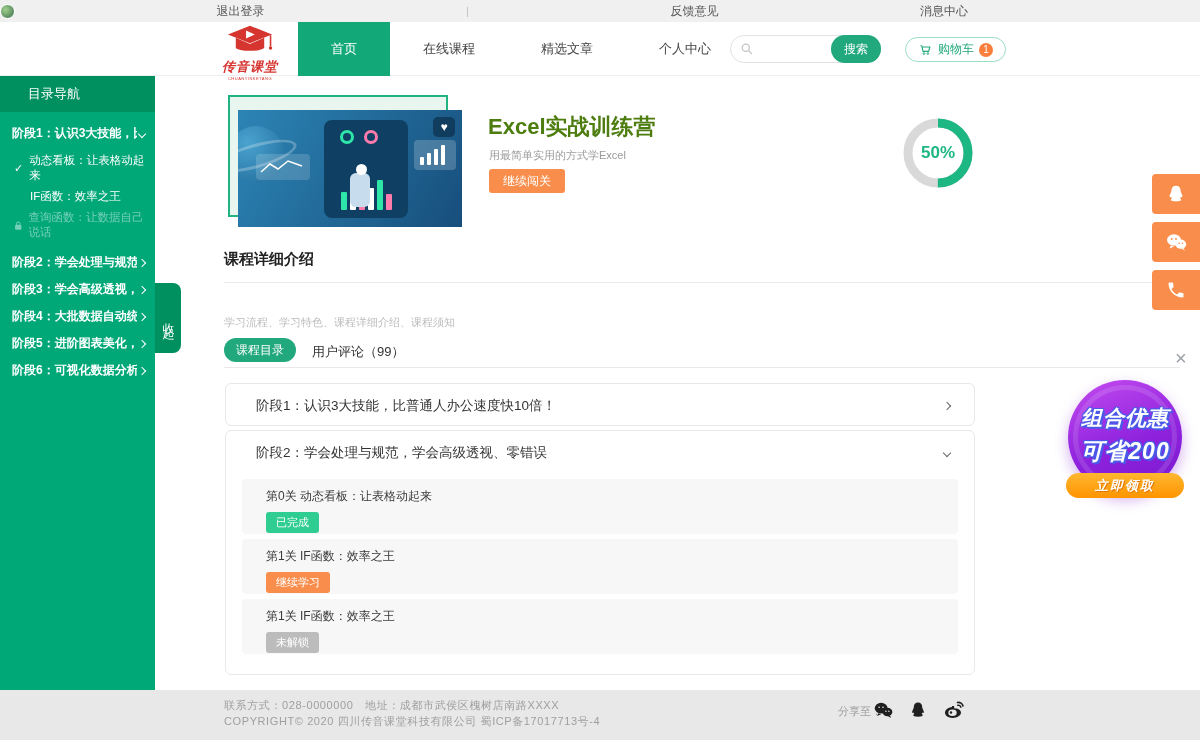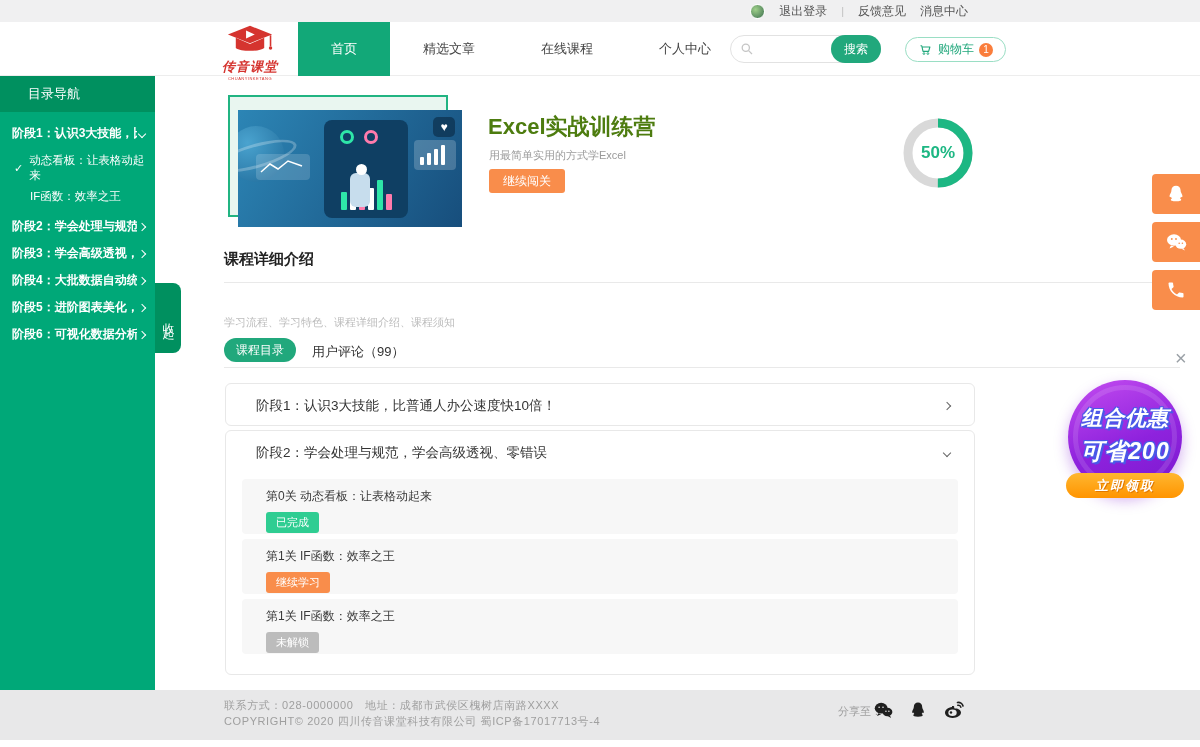--- a/index.html
+++ b/index.html
@@ -2,21 +2,21 @@
 <html><head>
 <meta charset="utf-8">
 <style>
   * { margin:0; padding:0; box-sizing:border-box; }
   html,body { width:1200px; height:747px; }
   body { font-family:"Liberation Sans","DejaVu Sans",sans-serif; background:#fff; overflow:hidden; }
   .page { position:relative; width:1200px; height:747px; background:#fff; }
 
   
   .topbar { position:absolute; left:0; top:0; width:1200px; height:22px; background:#f0f0f1;
-            display:flex; align-items:center; justify-content:flex-end; padding-right:232px; gap:14px;
+            display:flex; align-items:center; justify-content:space-between; padding-right:232px; gap:14px;
             font-size:12px; color:#555; }
   .avatar { width:15px; height:15px; border-radius:50%; border:1px solid #fff;
             background:radial-gradient(circle at 35% 35%, #9fd08a, #3c6e4f); }
   .topbar .sep { color:#c0c0c0; font-size:11px; }
   .topbar span[data-interactable="true"] { cursor:pointer; }
 
   
   .navbar { position:absolute; left:0; top:22px; width:1200px; height:54px; background:#fff;
             border-bottom:1px solid #ededed; }
   .logo { position:absolute; left:213px; top:3px; width:74px; text-align:center; }
@@ -164,22 +164,22 @@
         <polygon points="27,7 38,12 27,17" fill="#fff"></polygon>
         <path d="M14 16 L32 24 L50 16 L50 29 C44 34 20 34 14 29 Z" fill="#d5342f"></path>
         <line x1="58" y1="13" x2="58" y2="27" stroke="#d5342f" stroke-width="2"></line>
         <circle cx="58" cy="29" r="2.2" fill="#d5342f"></circle>
       </svg>
       <div class="logo-title" data-interactable="false">传音课堂</div>
       <div class="logo-sub" data-interactable="false">CHUANYINKETANG</div>
     </div>
     <div class="navmenu" data-interactable="false">
       <div class="navitem active" data-interactable="true">首页</div>
+      <div class="navitem" data-interactable="true">在线课程</div>
       <div class="navitem" data-interactable="true">精选文章</div>
-      <div class="navitem" data-interactable="true">在线课程</div>
       <div class="navitem" data-interactable="true">个人中心</div>
     </div>
     <div class="search" data-interactable="false">
       <svg class="mag" width="16" height="16" viewBox="0 0 20 20" data-interactable="false">
         <circle cx="8.5" cy="8.5" r="4.5" fill="none" stroke="#c5c5c5" stroke-width="1.6"></circle>
         <path d="M12 12l4.2 4.2" stroke="#c5c5c5" stroke-width="1.6"></path>
       </svg>
       <input type="text" data-interactable="true" style="">
       <button class="search-btn" data-interactable="true">搜索</button>
     </div>
@@ -200,20 +200,27 @@
       <span class="lbl" data-interactable="false">阶段1：认识3大技能，比普通人...</span>
       <span class="chev down" data-interactable="false"></span>
     </div>
     <div class="sb-sub" data-interactable="false">
       <div class="sb-subitem" data-interactable="true">
         <span class="chkmark" data-interactable="false">✓</span>
         <span class="lbl" data-interactable="false">动态看板：让表格动起来</span>
       </div>
       <div class="sb-subitem plain" data-interactable="true">
         <span class="lbl" data-interactable="false">IF函数：效率之王</span>
+      </div>
+      <div class="sb-subitem locked" data-interactable="true">
+        <svg width="10" height="11" viewBox="0 0 12 14" data-interactable="false">
+          <rect x="1.5" y="6" width="9" height="7" rx="1.5" fill="rgba(255,255,255,.45)"></rect>
+          <path d="M3.5 6V4.5a2.5 2.5 0 0 1 5 0V6" fill="none" stroke="rgba(255,255,255,.45)" stroke-width="1.4"></path>
+        </svg>
+        <span class="lbl" data-interactable="false">查询函数：让数据自己说话</span>
       </div>
     </div>
     <div class="sb-row" data-interactable="true">
       <span class="lbl" data-interactable="false">阶段2：学会处理与规范，让工作...</span>
       <span class="chev right" data-interactable="false"></span>
     </div>
     <div class="sb-row" data-interactable="true">
       <span class="lbl" data-interactable="false">阶段3：学会高级透视，拥有同时...</span>
       <span class="chev right" data-interactable="false"></span>
     </div>

